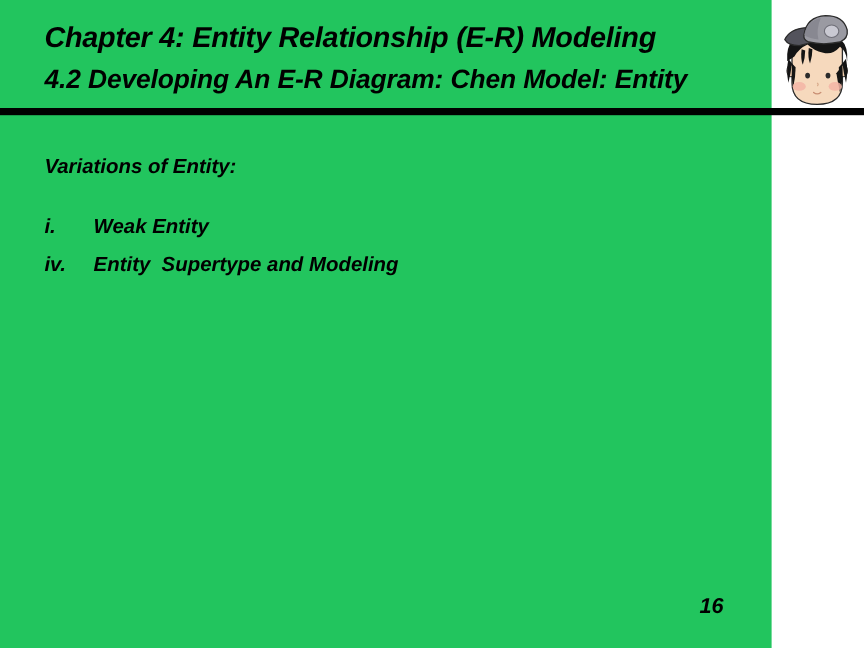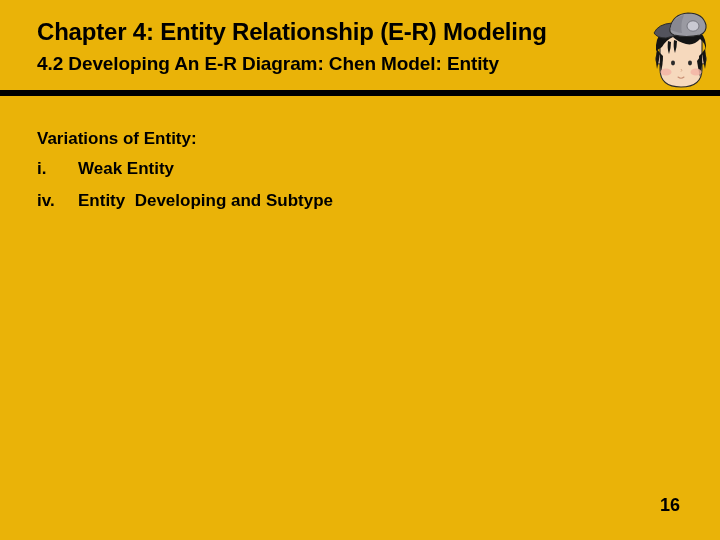--- a/index.html
+++ b/index.html
@@ -9,23 +9,24 @@
   body {
     width: 720px;
     height: 540px;
     background: #ffffff;
     font-family: "Liberation Sans", sans-serif;
     overflow: hidden;
     position: relative;
   }
   .slide {
     position: relative;
-    width: 720px;
+    width: 643px;
     height: 540px;
-    background: #eab308;
+    background: #22c55e;
+    font-style: italic;
   }
 
   
   .header {
     position: absolute;
     left: 0;
     top: 0;
     width: 720px;
     height: 90px;
   }
@@ -36,21 +37,21 @@
     font-size: 24px;
     font-weight: bold;
     color: #000000;
     letter-spacing: -0.2px;
     white-space: nowrap;
   }
   .subtitle {
     position: absolute;
     left: 37px;
     top: 53px;
-    font-size: 19px;
+    font-size: 22px;
     font-weight: bold;
     color: #000000;
     letter-spacing: -0.1px;
     white-space: nowrap;
     text-align: right;
   }
 
   
   .avatar-wrap {
     position: absolute;
@@ -106,20 +107,21 @@
     color: #000000;
   }
   .marker {
     display: inline-block;
     width: 41px;
     flex: 0 0 41px;
     text-align: left;
   }
   .item-text {
     white-space: pre;
+    margin-top: 20px;
   }
 
   
   .page-number {
     position: absolute;
     right: 40px;
     bottom: 24px;
     font-size: 18px;
     font-weight: bold;
     color: #000000;
@@ -179,20 +181,20 @@
   <div class="body-area">
     <div class="lead">Variations of Entity:</div>
 
     <div class="list">
       <div class="list-item">
         <span class="marker">i.</span>
         <span class="item-text">Weak Entity</span>
       </div>
       <div class="list-item">
         <span class="marker">iv.</span>
-        <span class="item-text">Entity  Developing and Subtype</span>
+        <span class="item-text">Entity  Supertype and Modeling</span>
       </div>
     </div>
   </div>
 
   <div class="page-number">16</div>
 
 </div>
 
 </body></html>

